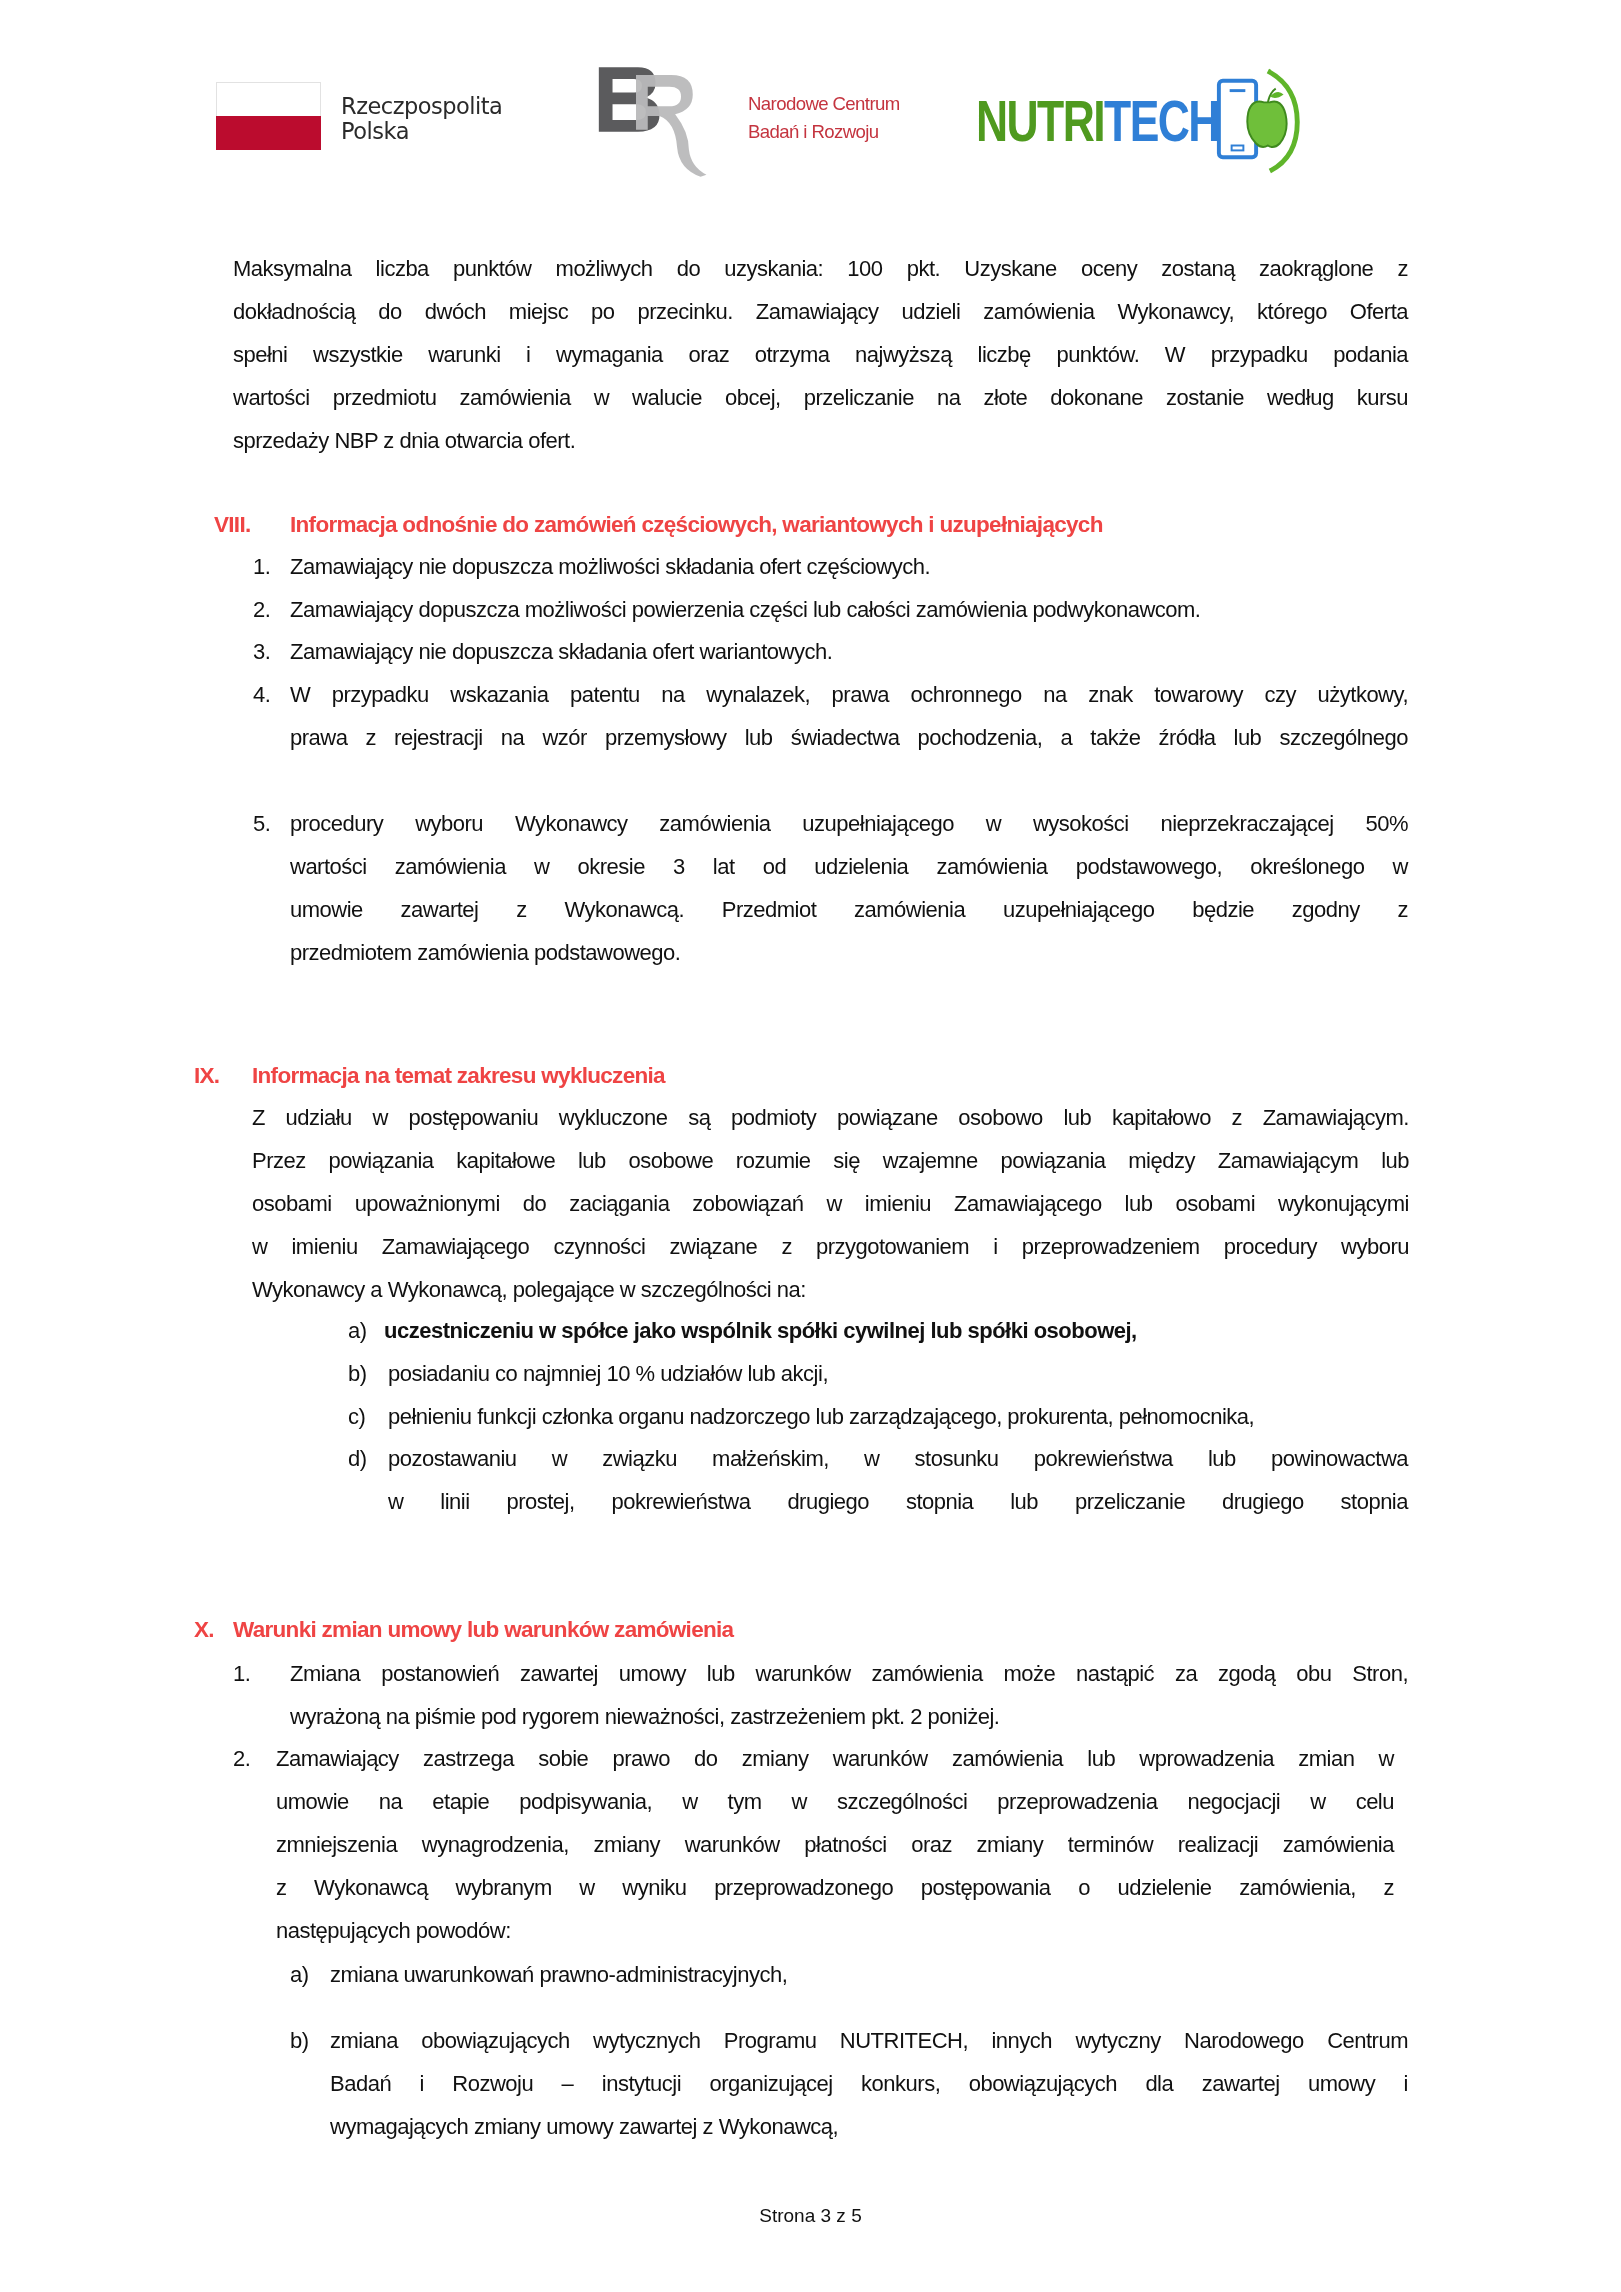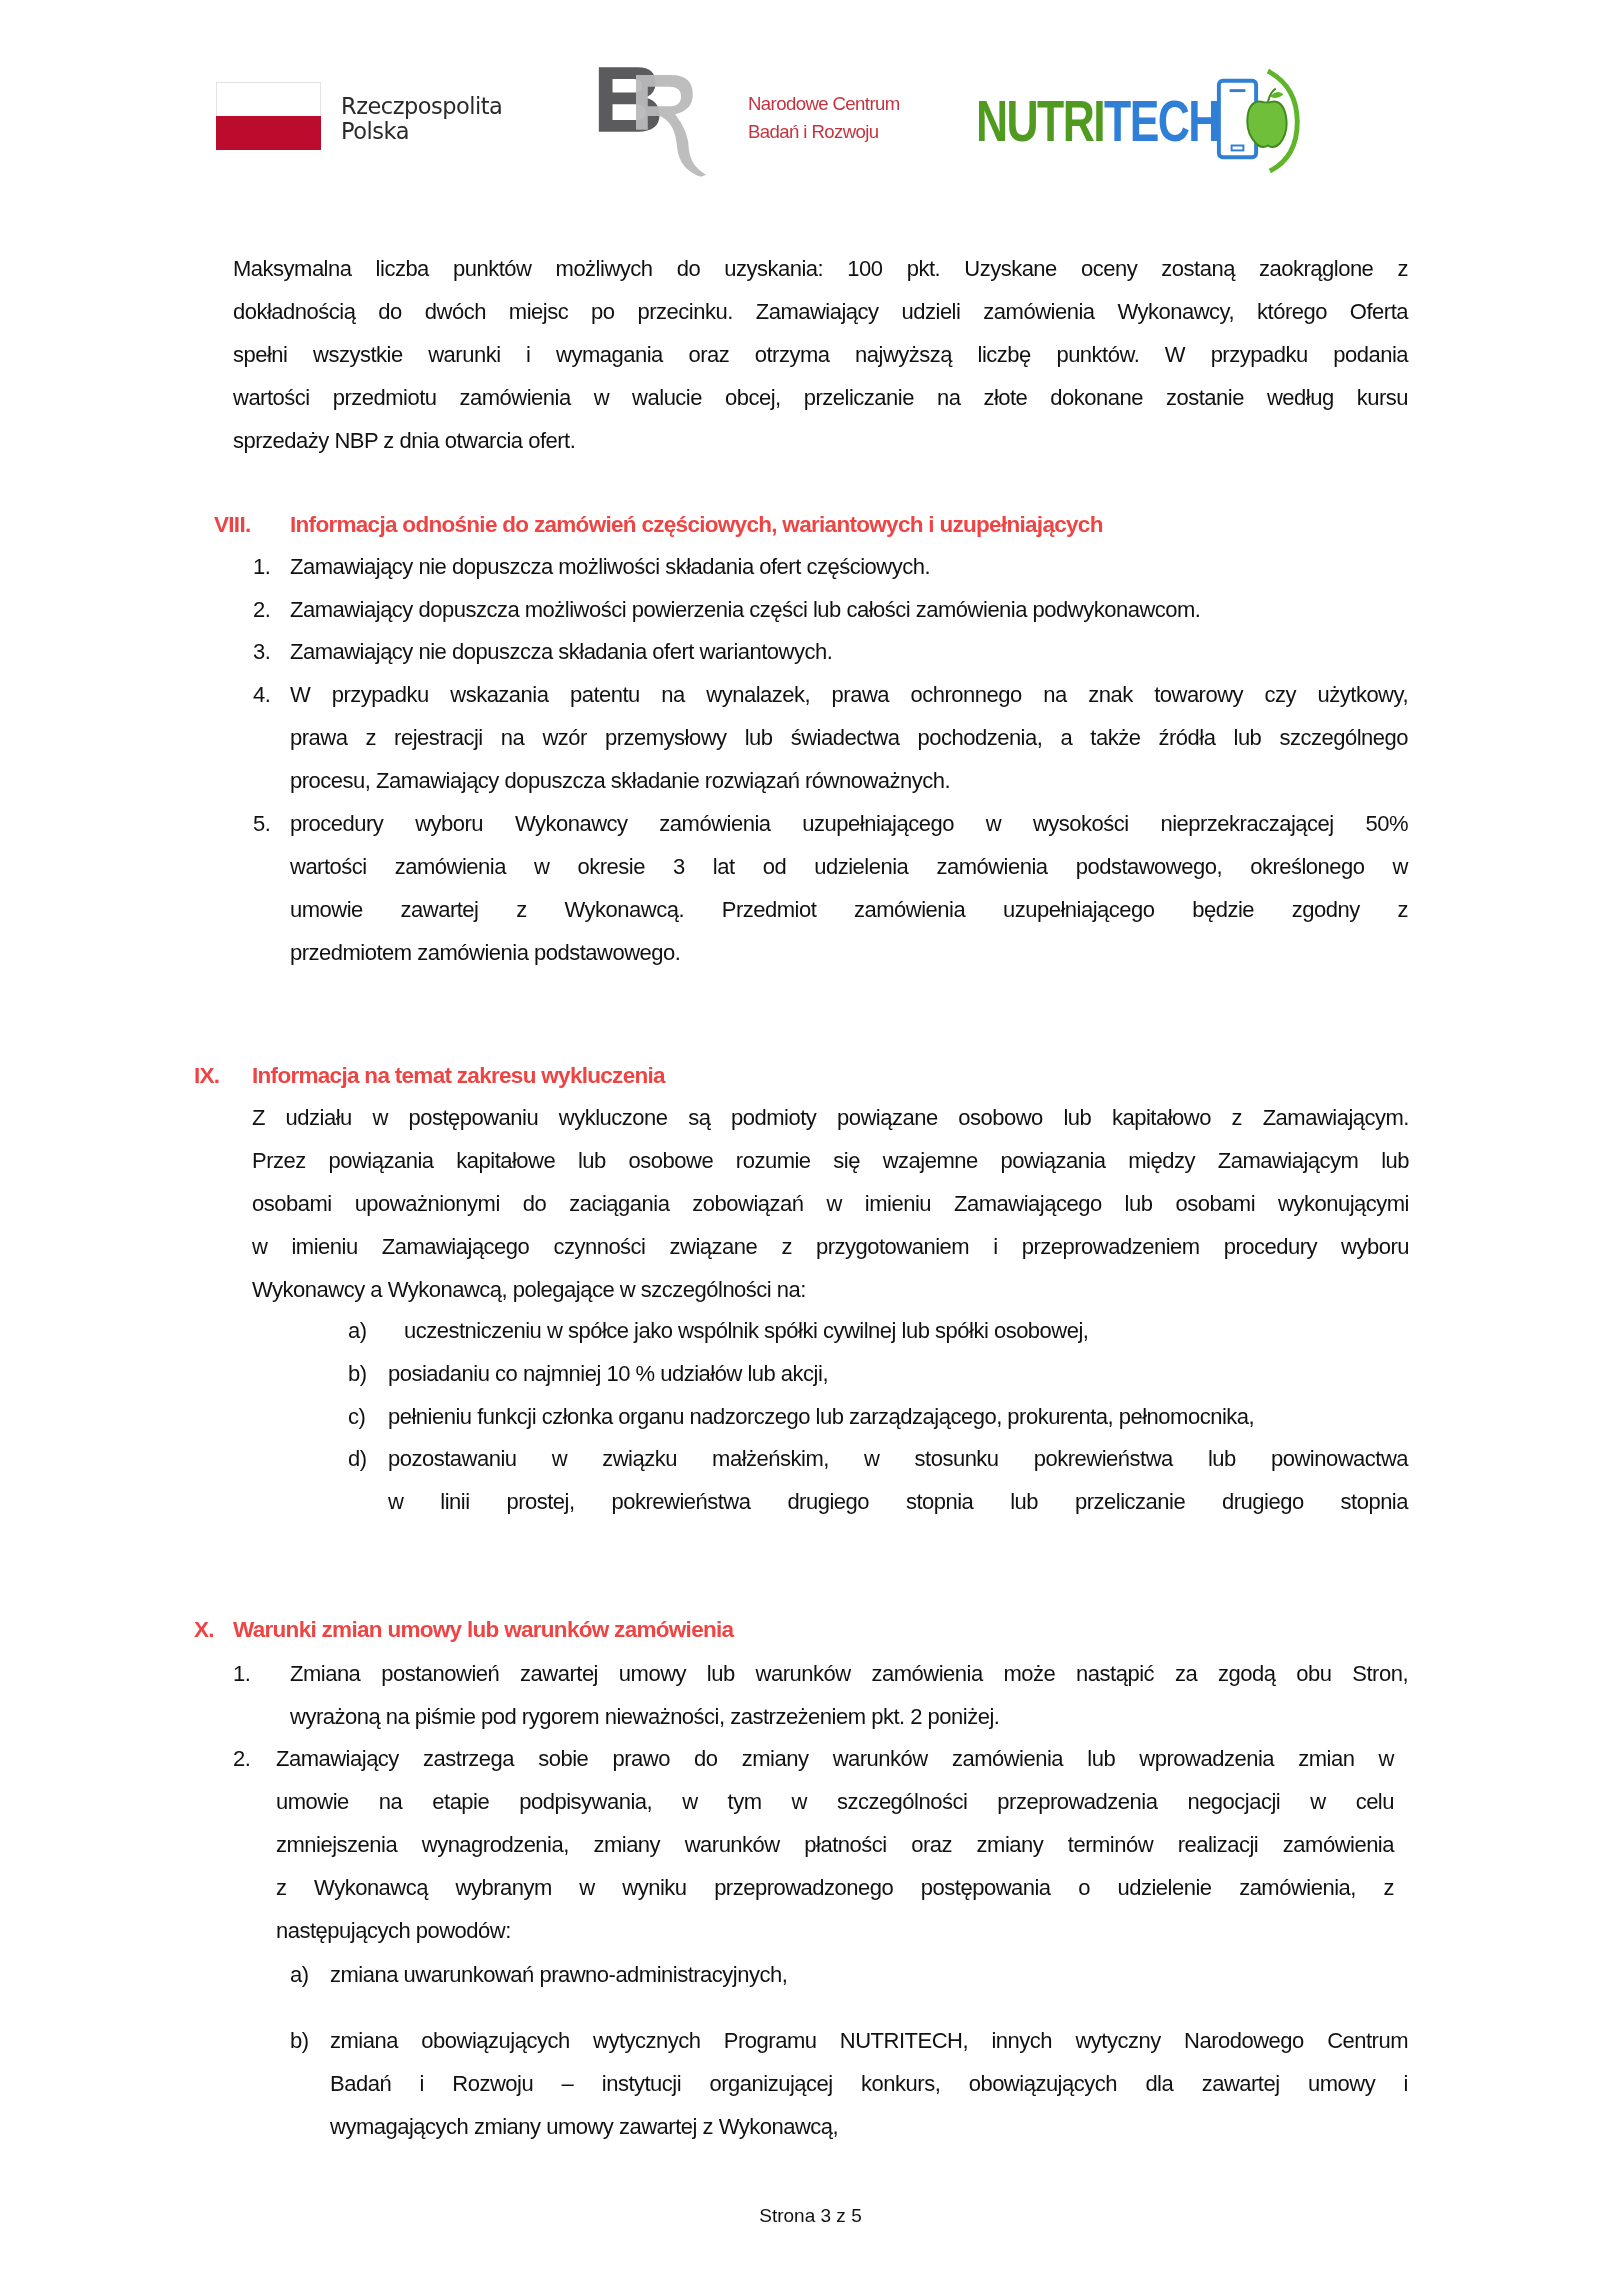--- a/index.html
+++ b/index.html
@@ -80,21 +80,20 @@
 
   <div class="abs txt" style="left:253px;top:630px;">3.</div>
   <div class="abs txt" style="left:290px;top:630px;width:1118px;">
     <span class="line">Zamawiający nie dopuszcza składania ofert wariantowych.</span>
   </div>
 
   <div class="abs txt" style="left:253px;top:673px;">4.</div>
   <div class="abs txt" style="left:290px;top:673px;width:1118px;">
     <span class="jline">W przypadku wskazania patentu na wynalazek, prawa ochronnego na znak towarowy czy użytkowy,</span>
     <span class="jline">prawa z rejestracji na wzór przemysłowy lub świadectwa pochodzenia, a także źródła lub szczególnego</span>
-    <span class="line">procesu, Zamawiający dopuszcza składanie rozwiązań równoważnych.</span>
   </div>
 
   <div class="abs txt" style="left:253px;top:802px;">5.</div>
   <div class="abs txt" style="left:290px;top:802px;width:1118px;">
     <span class="jline">procedury wyboru Wykonawcy zamówienia uzupełniającego w wysokości nieprzekraczającej 50%</span>
     <span class="jline">wartości zamówienia w okresie 3 lat od udzielenia zamówienia podstawowego, określonego w</span>
     <span class="jline">umowie zawartej z Wykonawcą. Przedmiot zamówienia uzupełniającego będzie zgodny z</span>
     <span class="line">przedmiotem zamówienia podstawowego.</span>
   </div>
 </div>
@@ -105,21 +104,21 @@
 
   <div class="abs txt" style="left:252px;top:1096px;width:1157px;">
     <span class="jline">Z udziału w postępowaniu wykluczone są podmioty powiązane osobowo lub kapitałowo z  Zamawiającym.</span>
     <span class="jline">Przez powiązania kapitałowe lub osobowe rozumie się wzajemne powiązania między Zamawiającym lub</span>
     <span class="jline">osobami upoważnionymi do zaciągania zobowiązań w imieniu Zamawiającego lub osobami wykonującymi</span>
     <span class="jline">w imieniu Zamawiającego czynności związane z przygotowaniem i  przeprowadzeniem procedury wyboru</span>
     <span class="line">Wykonawcy a Wykonawcą, polegające w szczególności na:</span>
   </div>
 
   <div class="abs txt" style="left:348px;top:1309px;">a)</div>
-  <div class="abs txt" style="left:404px;top:1309px;width:1020px;">
+  <div class="abs txt" style="left:384px;top:1309px;width:1020px;font-weight:bold;">
     <span class="line">uczestniczeniu w spółce jako wspólnik spółki cywilnej lub spółki osobowej,</span>
   </div>
 
   <div class="abs txt" style="left:348px;top:1352px;">b)</div>
   <div class="abs txt" style="left:388px;top:1352px;width:1020px;">
     <span class="line">posiadaniu co najmniej 10 % udziałów lub akcji,</span>
   </div>
 
   <div class="abs txt" style="left:348px;top:1395px;">c)</div>
   <div class="abs txt" style="left:388px;top:1395px;width:1020px;">

